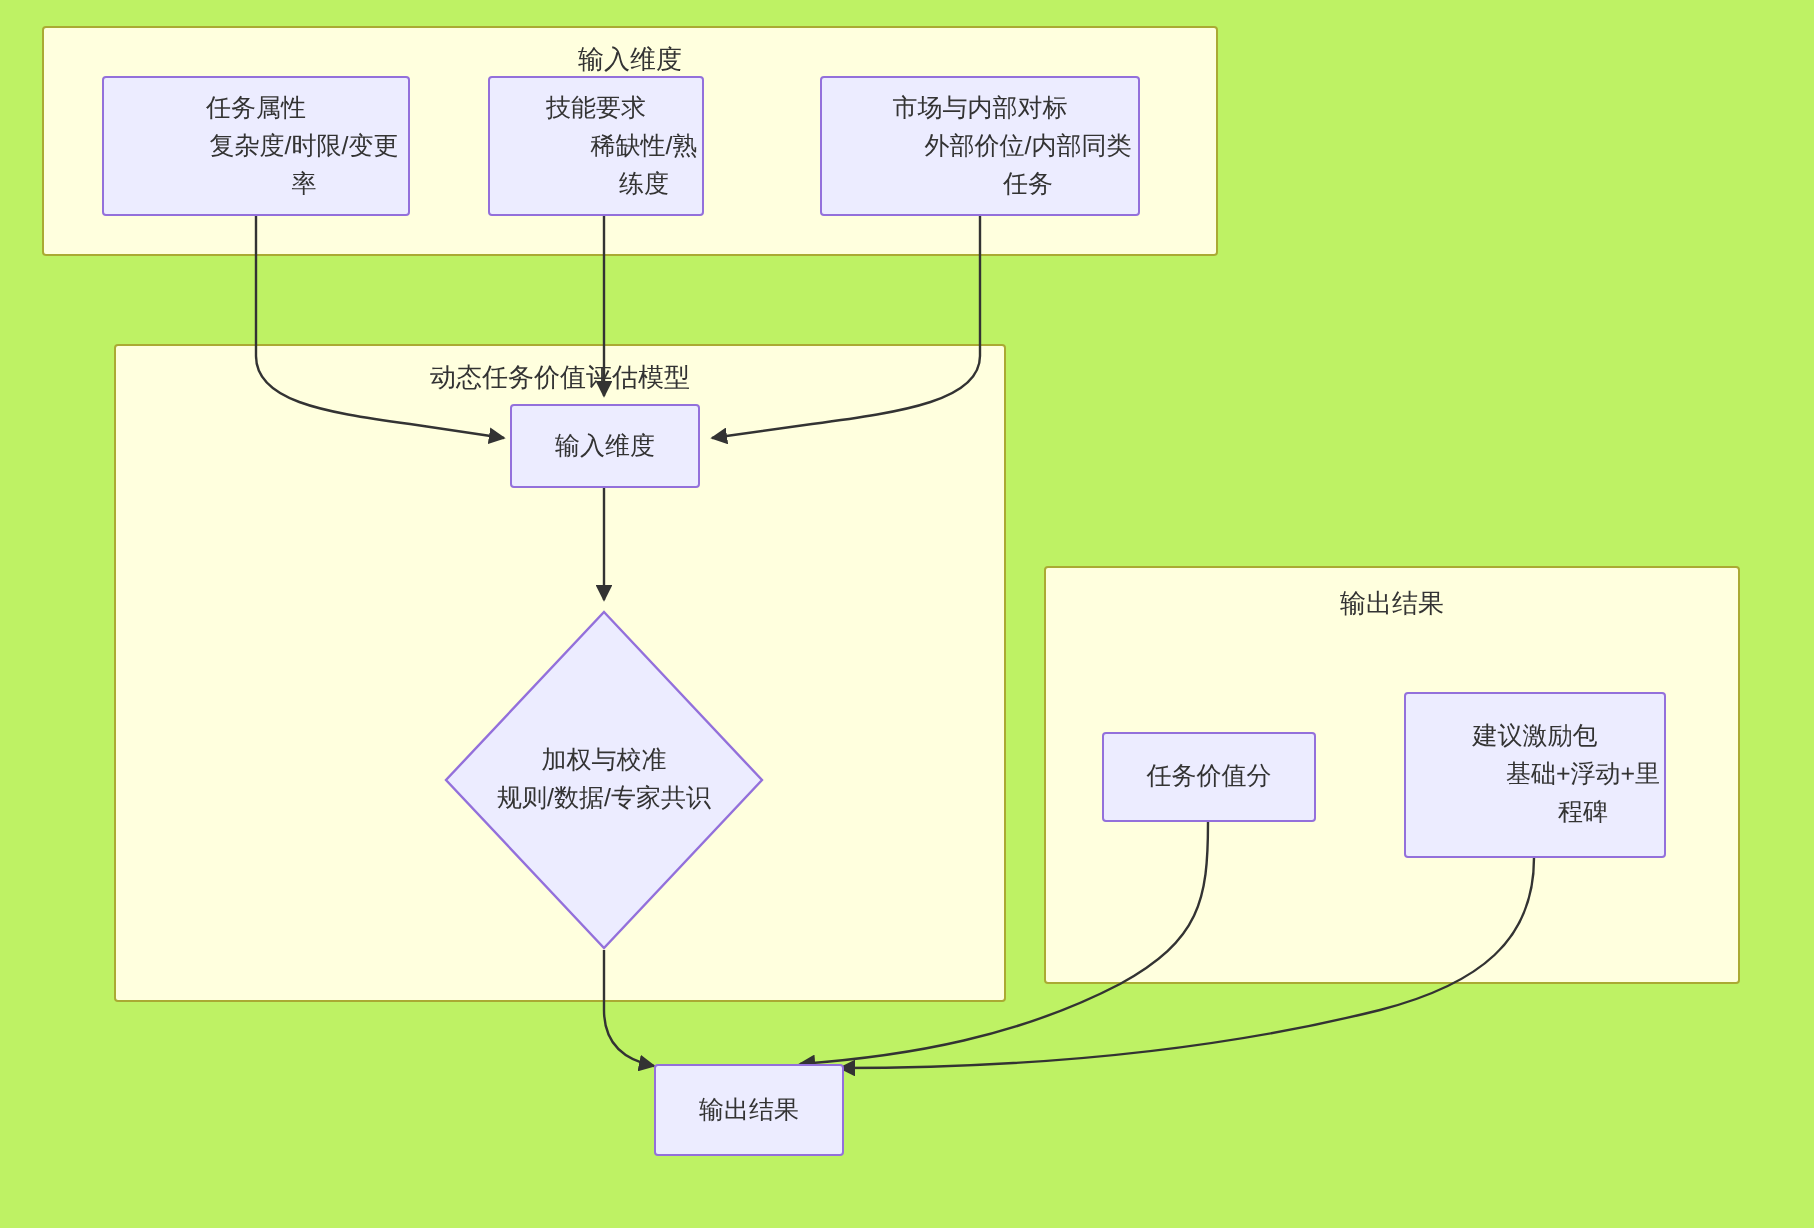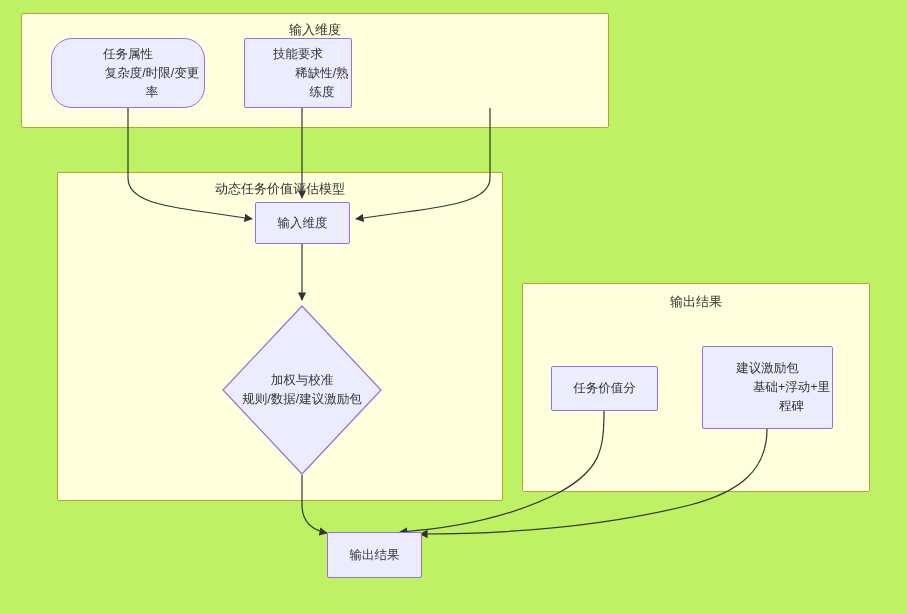--- a/index.html
+++ b/index.html
@@ -120,42 +120,46 @@
       <path d="M 302,244 L 302,300"></path>
 
       <path d="M 302,475 L 302,505 C 302,522 312,530 327,533"></path>
 
       <path d="M 604,411 C 604,450 600,470 560,492 C 510,518 455,528 400,532"></path>
 
       <path d="M 767,429 C 767,470 740,492 690,505 C 590,530 490,534 420,534"></path>
     </g>
   </svg>
 
-  <div class="node" style="left:51px; top:38px; width:154px; height:70px;border-radius:21px;">
+  <div class="node" style="left:51px; top:38px; width:154px; height:70px;">
     <span class="l1">任务属性</span>
     <span class="l2">复杂度/时限/变更率</span>
   </div>
 
   <div class="node" style="left:244px; top:38px; width:108px; height:70px;">
     <span class="l1">技能要求</span>
     <span class="l2">稀缺性/熟练度</span>
   </div>
 
+  <div class="node" style="left:410px; top:38px; width:160px; height:70px;">
+    <span class="l1">市场与内部对标</span>
+    <span class="l2">外部价位/内部同类任务</span>
+  </div>
 
   <div class="node" style="left:255px; top:202px; width:95px; height:42px;">
     <span class="l1">输入维度</span>
   </div>
 
   <div class="diamond-wrap" style="left:222px; top:305px; width:160px; height:170px;">
     <svg width="160" height="170" viewBox="0 0 160 170" xmlns="http://www.w3.org/2000/svg">
       <polygon points="80,1 159,85 80,169 1,85" fill="#ececff" stroke="#9370db" stroke-width="1.2"></polygon>
     </svg>
     <div class="diamond-text">
       <span class="l1">加权与校准</span>
-      <span class="l2">规则/数据/建议激励包</span>
+      <span class="l2">规则/数据/专家共识</span>
     </div>
   </div>
 
   <div class="node" style="left:551px; top:366px; width:107px; height:45px;">
     <span class="l1">任务价值分</span>
   </div>
 
   <div class="node" style="left:702px; top:346px; width:131px; height:83px;">
     <span class="l1">建议激励包</span>
     <span class="l2">基础+浮动+里程碑</span>

